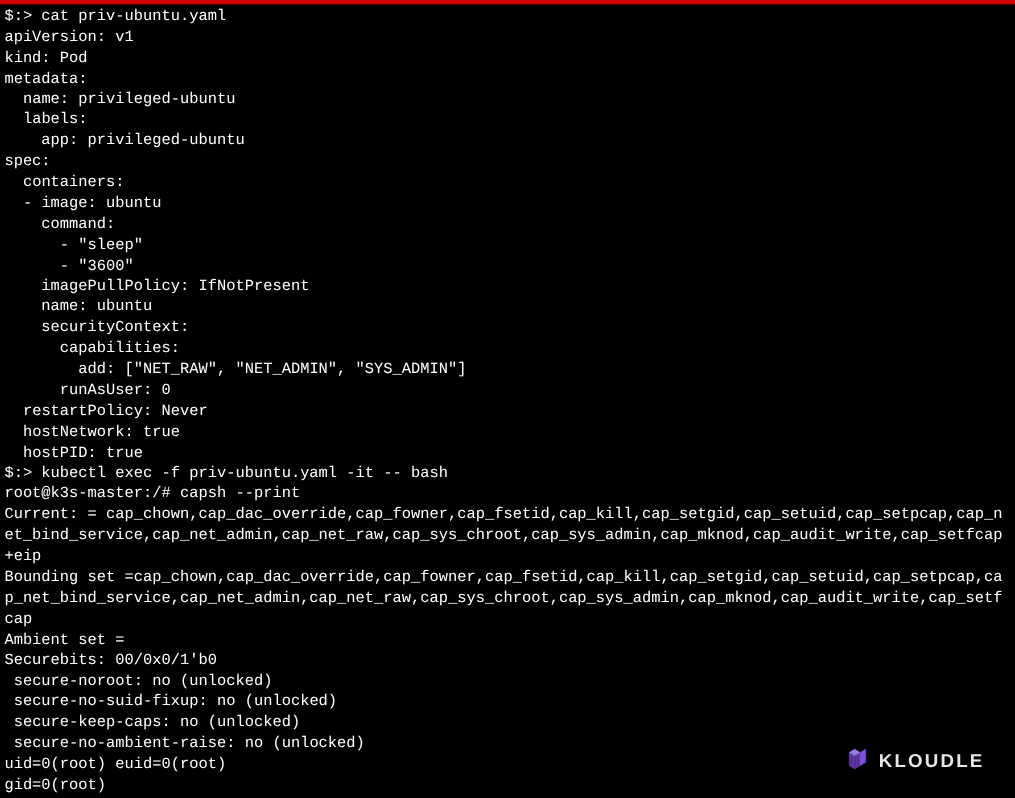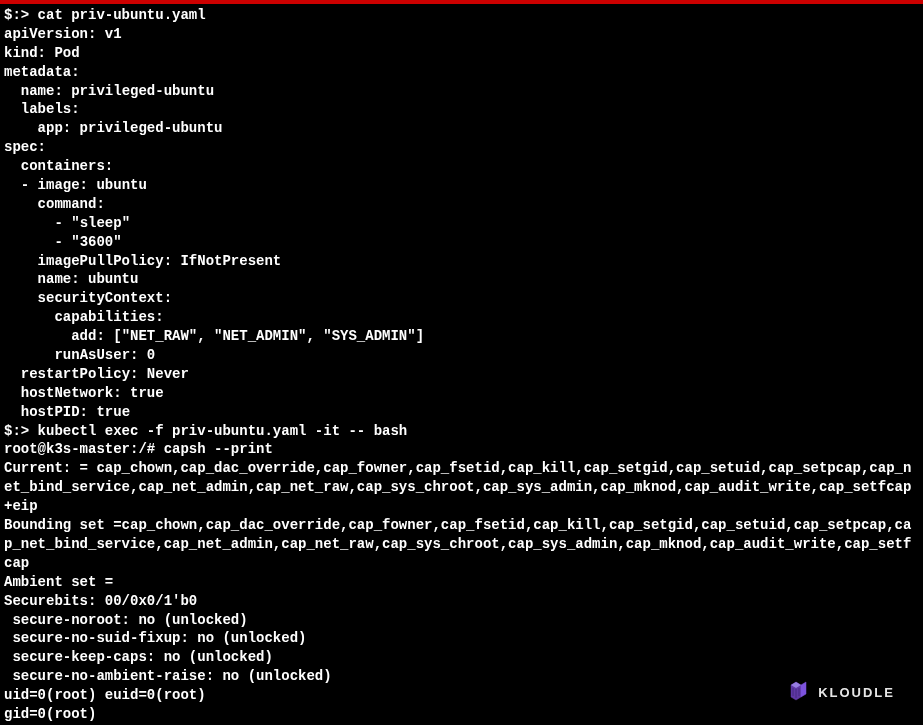--- a/index.html
+++ b/index.html
@@ -23,38 +23,37 @@
       background: #c00;
       width: 100%;
     }
     .terminal {
       padding: 2px 4px;
       white-space: pre-wrap;
       word-break: break-all;
     }
     .line {
       display: block;
-      font-weight: bold;
     }
     .watermark {
       position: absolute;
       right: 28px;
       bottom: 18px;
       display: flex;
       align-items: center;
       gap: 8px;
       opacity: 0.9;
     }
     .watermark-icon {
       display: inline-block;
     }
     .watermark-text {
       color: #fff;
       font-family: Arial, sans-serif;
-      font-size: 13px;
+      font-size: 17px;
       letter-spacing: 2px;
       font-weight: 600;
     }
   </style>
 </head>
 <body>
 
 <div class="titlebar"></div>
 
 <div class="terminal" id="terminal-container"><span class="line">$:&gt; cat priv-ubuntu.yaml</span><span class="line">apiVersion: v1</span><span class="line">kind: Pod</span><span class="line">metadata:</span><span class="line">  name: privileged-ubuntu</span><span class="line">  labels:</span><span class="line">    app: privileged-ubuntu</span><span class="line">spec:</span><span class="line">  containers:</span><span class="line">  - image: ubuntu</span><span class="line">    command:</span><span class="line">      - "sleep"</span><span class="line">      - "3600"</span><span class="line">    imagePullPolicy: IfNotPresent</span><span class="line">    name: ubuntu</span><span class="line">    securityContext:</span><span class="line">      capabilities:</span><span class="line">        add: ["NET_RAW", "NET_ADMIN", "SYS_ADMIN"]</span><span class="line">      runAsUser: 0</span><span class="line">  restartPolicy: Never</span><span class="line">  hostNetwork: true</span><span class="line">  hostPID: true</span><span class="line">$:&gt; kubectl exec -f priv-ubuntu.yaml -it -- bash</span><span class="line">root@k3s-master:/# capsh --print</span><span class="line">Current: = cap_chown,cap_dac_override,cap_fowner,cap_fsetid,cap_kill,cap_setgid,cap_setuid,cap_setpcap,cap_net_bind_service,cap_net_admin,cap_net_raw,cap_sys_chroot,cap_sys_admin,cap_mknod,cap_audit_write,cap_setfcap+eip</span><span class="line">Bounding set =cap_chown,cap_dac_override,cap_fowner,cap_fsetid,cap_kill,cap_setgid,cap_setuid,cap_setpcap,cap_net_bind_service,cap_net_admin,cap_net_raw,cap_sys_chroot,cap_sys_admin,cap_mknod,cap_audit_write,cap_setfcap</span><span class="line">Ambient set =</span><span class="line">Securebits: 00/0x0/1'b0</span><span class="line"> secure-noroot: no (unlocked)</span><span class="line"> secure-no-suid-fixup: no (unlocked)</span><span class="line"> secure-keep-caps: no (unlocked)</span><span class="line"> secure-no-ambient-raise: no (unlocked)</span><span class="line">uid=0(root) euid=0(root)</span><span class="line">gid=0(root)</span><span class="line">groups=</span></div>

